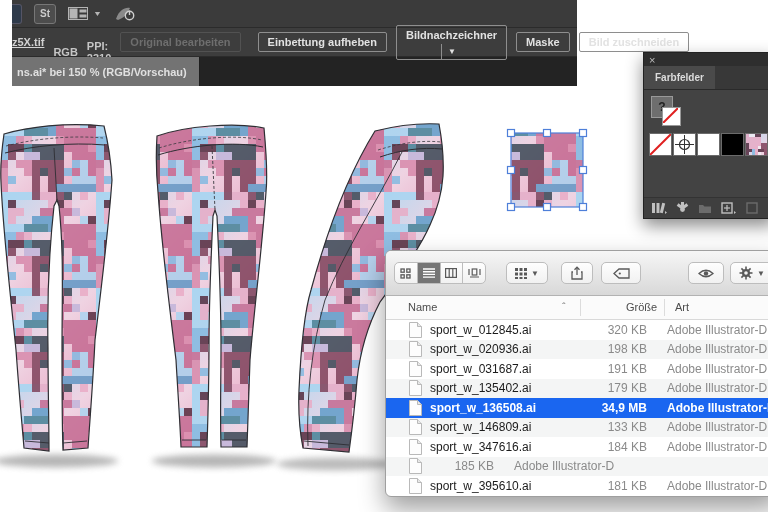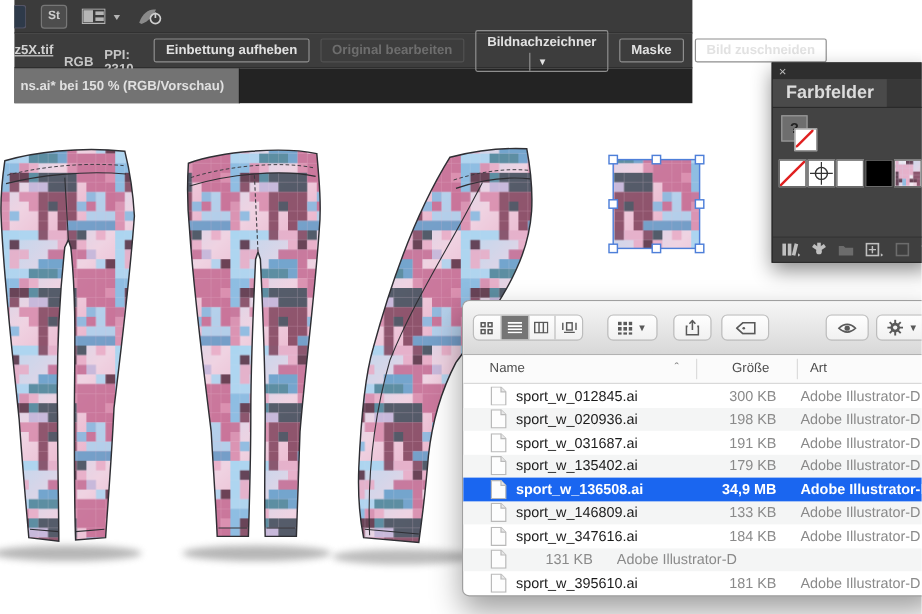--- a/index.html
+++ b/index.html
@@ -27,21 +27,21 @@
   .ai-btn.split{display:flex;align-items:center;padding:0;flex-direction:column;}
   .ai-btn.split .lbl{padding:3px 9px;}
   .ai-btn.split .dd{padding:3px 6px;border-left:1px solid #8e8e8e;font-size:8px;}
 
   
   .swpanel{position:absolute;left:643px;top:52px;width:132px;height:167px;z-index:6;background:#444;
            border:1px solid #222;box-shadow:0 7px 16px rgba(0,0,0,.45);box-sizing:border-box;display:flex;flex-direction:column;}
   .sw-topbar{height:13px;background:#2e2e2e;display:flex;align-items:center;padding-left:5px;}
   .sw-close{color:#bdbdbd;font-size:11px;line-height:10px;}
   .sw-tabrow{height:23px;background:#383838;display:flex;border-bottom:1px solid #2a2a2a;}
-  .sw-tab{background:#4a4a4a;color:#dcdcdc;font-size:15px;font-weight:bold;display:flex;align-items:center;padding:0 11px;}
+  .sw-tab{background:#4a4a4a;color:#dcdcdc;font-size:10px;font-weight:bold;display:flex;align-items:center;padding:0 11px;}
   .sw-body{flex:1;position:relative;background:#434343;}
   .fillind{position:absolute;left:7px;top:6px;width:34px;height:32px;}
   .fillq{position:absolute;left:0;top:0;width:20px;height:20px;background:#6e6e6e;border:1px solid #999;
          color:#222;font-size:12px;font-weight:bold;display:flex;align-items:center;justify-content:center;}
   .fillstroke{position:absolute;left:11px;top:11px;width:17px;height:17px;background:#fff;border:1px solid #999;overflow:hidden;}
   .fillstroke svg{display:block;}
   .sw-row{position:absolute;left:5px;top:43px;display:flex;}
   .sw{width:23px;height:23px;border:1px solid #6b6b6b;box-sizing:border-box;background:#fff;position:relative;overflow:hidden;margin-right:1px;}
   .sw.black{background:#000;}
   .sw svg{display:block;}
@@ -372,22 +372,22 @@
       <path d="M2,13 C5,4 11,1 16,2 C14,7 10,12 4,14 Z" fill="#8a8a8a"></path>
       <circle cx="15.5" cy="9.5" r="4.2" fill="none" stroke="#cfcfcf" stroke-width="1.4"></circle>
       <line x1="15.5" y1="4.5" x2="15.5" y2="9" stroke="#cfcfcf" stroke-width="1.4"></line>
     </svg>
   </div>
 
   <div class="ai-row2">
     <span class="link">z5X.tif</span>
     <span class="meta">RGB</span>
     <span class="meta">PPI: 2310</span>
+    <span class="ai-btn disabled">Original bearbeiten</span>
     <span class="ai-btn" style="margin-left:8px">Einbettung aufheben</span>
-    <span class="ai-btn disabled">Original bearbeiten</span>
     <span class="ai-btn split">
       <span class="lbl">Bildnachzeichner</span>
       <span class="dd">▼</span>
     </span>
     <span class="ai-btn">Maske</span>
     <span class="ai-btn">Bild zuschneiden</span>
   </div>
 
   <div class="ai-row3">
     <span class="ai-tab">ns.ai* bei 150 % (RGB/Vorschau)</span>
@@ -547,33 +547,33 @@
           <circle cx="7" cy="7" r="1.8" fill="#f3f3f3"></circle>
       </svg>
       <span style="font-size:8px;margin-left:4px">▼</span>
     </div>
   </div>
 
   <div class="f-header">
     <span class="h" style="left:22px">Name</span>
     <span class="h" style="left:176px;color:#7a7a7a">ˆ</span>
     <span class="hsep" style="left:194px"></span>
-    <span class="h" style="left:224px">Größe</span>
+    <span class="h" style="left:240px">Größe</span>
     <span class="hsep" style="left:278px"></span>
     <span class="h" style="left:289px">Art</span>
   </div>
 
   <div class="f-rows">
   <div class="frow">
     <svg class="ficon" viewBox="0 0 15 16">
       <path d="M1.5,0.5 H9.5 L13.5,4.5 V15.5 H1.5 Z" fill="#fdfdfd" stroke="#b9b9b9"></path>
       <path d="M9.5,0.5 L9.5,4.5 L13.5,4.5" fill="#e8e8e8" stroke="#b9b9b9"></path>
     </svg>
     <span class="fname">sport_w_012845.ai</span>
-    <span class="fsize">300 KB</span>
+    <span class="fsize">320 KB</span>
     <span class="fkind">Adobe Illustrator-D</span>
   </div>
 
   <div class="frow alt">
     <svg class="ficon" viewBox="0 0 15 16">
       <path d="M1.5,0.5 H9.5 L13.5,4.5 V15.5 H1.5 Z" fill="#fdfdfd" stroke="#b9b9b9"></path>
       <path d="M9.5,0.5 L9.5,4.5 L13.5,4.5" fill="#e8e8e8" stroke="#b9b9b9"></path>
     </svg>
     <span class="fname">sport_w_020936.ai</span>
     <span class="fsize">198 KB</span>
@@ -628,21 +628,21 @@
     <span class="fname">sport_w_347616.ai</span>
     <span class="fsize">184 KB</span>
     <span class="fkind">Adobe Illustrator-D</span>
   </div>
 
   <div class="frow alt">
     <svg class="ficon" viewBox="0 0 15 16">
       <path d="M1.5,0.5 H9.5 L13.5,4.5 V15.5 H1.5 Z" fill="#fdfdfd" stroke="#b9b9b9"></path>
       <path d="M9.5,0.5 L9.5,4.5 L13.5,4.5" fill="#e8e8e8" stroke="#b9b9b9"></path>
     </svg>
-    <span class="fsize">131 KB</span>
+    <span class="fsize">185 KB</span>
     <span class="fkind">Adobe Illustrator-D</span>
   </div>
 
   <div class="frow">
     <svg class="ficon" viewBox="0 0 15 16">
       <path d="M1.5,0.5 H9.5 L13.5,4.5 V15.5 H1.5 Z" fill="#fdfdfd" stroke="#b9b9b9"></path>
       <path d="M9.5,0.5 L9.5,4.5 L13.5,4.5" fill="#e8e8e8" stroke="#b9b9b9"></path>
     </svg>
     <span class="fname">sport_w_395610.ai</span>
     <span class="fsize">181 KB</span>

